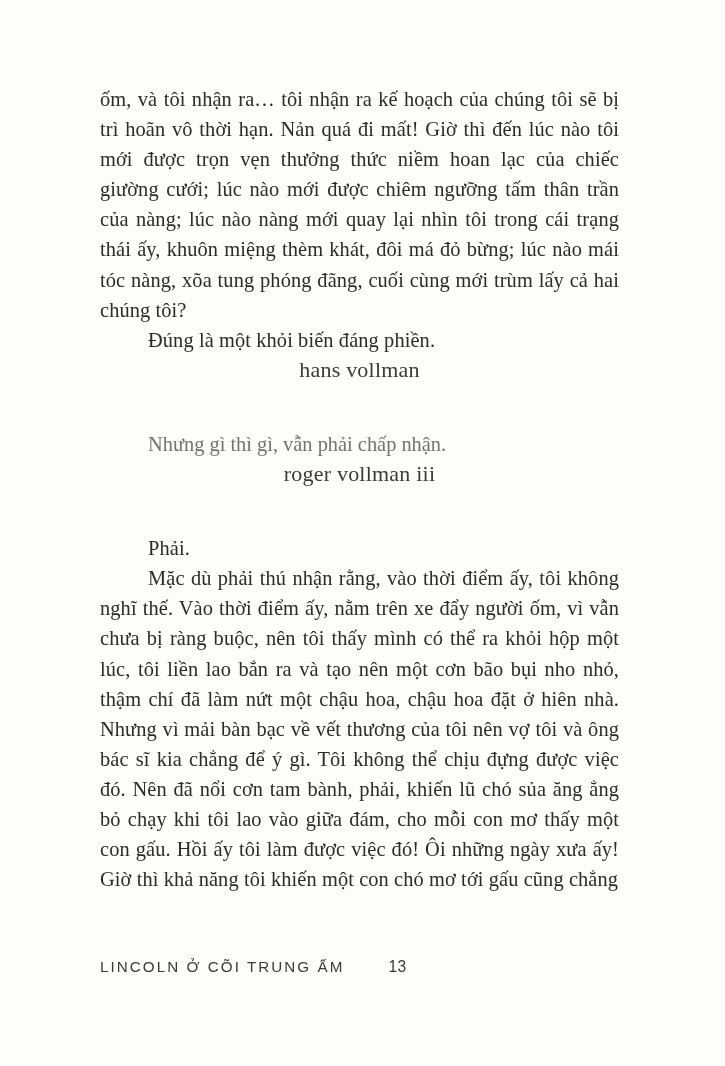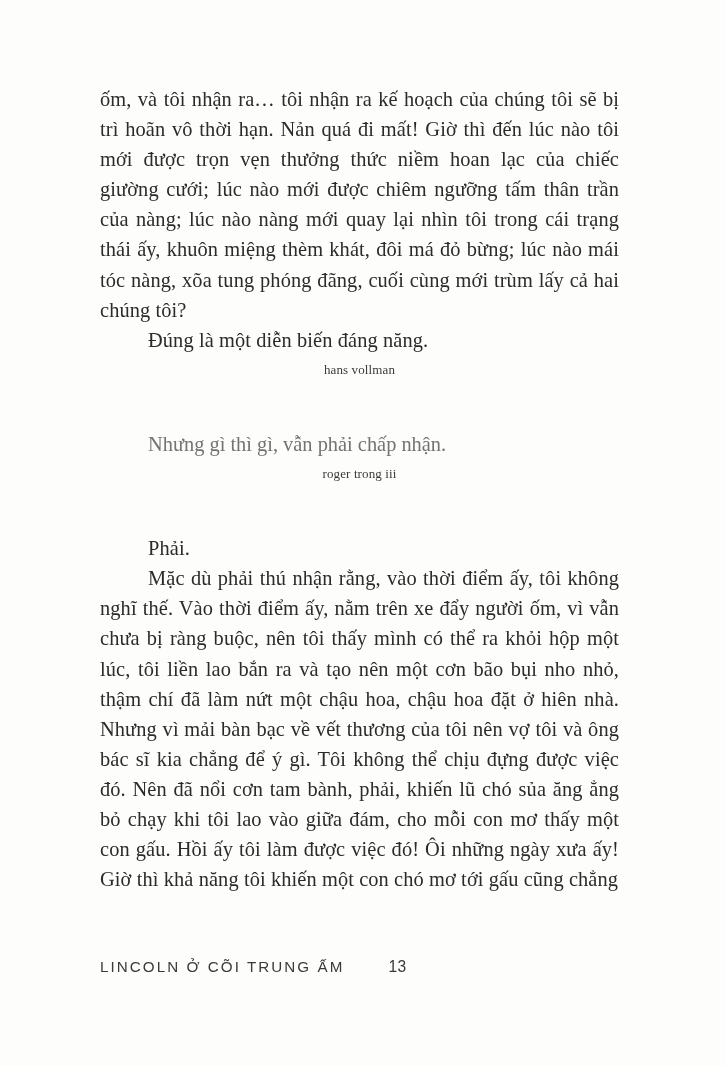--- a/index.html
+++ b/index.html
@@ -42,21 +42,21 @@
     letter-spacing: 0.005em;
     color: #2b2b2b;
   }
 
   p.indent {
     text-indent: 48px;
   }
 
   .attribution {
     margin: 0;
-    font-size: 13px;
+    font-size: 22px;
     line-height: 30.1px;
     text-align: center;
     color: #3a3a3a;
     letter-spacing: 0.01em;
   }
 
   
   .gap-after-attrib-1 { height: 44px; }
   .gap-after-attrib-2 { height: 44px; }
 
@@ -101,29 +101,29 @@
 </head>
 <body>
 
 <div class="page">
 
   <div class="text-block">
 
     <p class="body-par">ốm, và tôi nhận ra… tôi nhận ra kế hoạch của chúng tôi sẽ bị trì hoãn vô thời hạn. Nản quá đi mất! Giờ thì đến lúc nào tôi mới được trọn vẹn thưởng thức niềm hoan lạc của chiếc giường cưới; lúc nào mới được chiêm ngưỡng tấm thân trần của nàng; lúc nào nàng mới quay lại nhìn tôi trong cái trạng thái ấy, khuôn miệng thèm khát, đôi má đỏ bừng; lúc nào mái tóc nàng, xõa tung phóng đãng, cuối cùng mới trùm lấy cả hai chúng tôi?</p>
 
 
-    <p class="body-par indent">Đúng là một diễn biến đáng năng.</p>
+    <p class="body-par indent">Đúng là một khỏi biến đáng phiền.</p>
 
     <p class="attribution">hans vollman</p>
 
     <div class="gap-after-attrib-1"></div>
 
     <p class="speech-line">Nhưng gì thì gì, vẫn phải chấp nhận.</p>
 
-    <p class="attribution">roger trong iii</p>
+    <p class="attribution">roger vollman iii</p>
 
     <div class="gap-after-attrib-2"></div>
 
     <p class="body-par indent">Phải.</p>
 
     <p class="body-par indent">Mặc dù phải thú nhận rằng, vào thời điểm ấy, tôi không nghĩ thế. Vào thời điểm ấy, nằm trên xe đẩy người ốm, vì vẫn chưa bị ràng buộc, nên tôi thấy mình có thể ra khỏi hộp một lúc, tôi liền lao bắn ra và tạo nên một cơn bão bụi nho nhỏ, thậm chí đã làm nứt một chậu hoa, chậu hoa đặt ở hiên nhà. Nhưng vì mải bàn bạc về vết thương của tôi nên vợ tôi và ông bác sĩ kia chẳng để ý gì. Tôi không thể chịu đựng được việc đó. Nên đã nổi cơn tam bành, phải, khiến lũ chó sủa ăng ẳng bỏ chạy khi tôi lao vào giữa đám, cho mỗi con mơ thấy một con gấu. Hồi ấy tôi làm được việc đó! Ôi những ngày xưa ấy! Giờ thì khả năng tôi khiến một con chó mơ tới gấu cũng chẳng</p>
 
   </div>
 
   <div class="footer">

